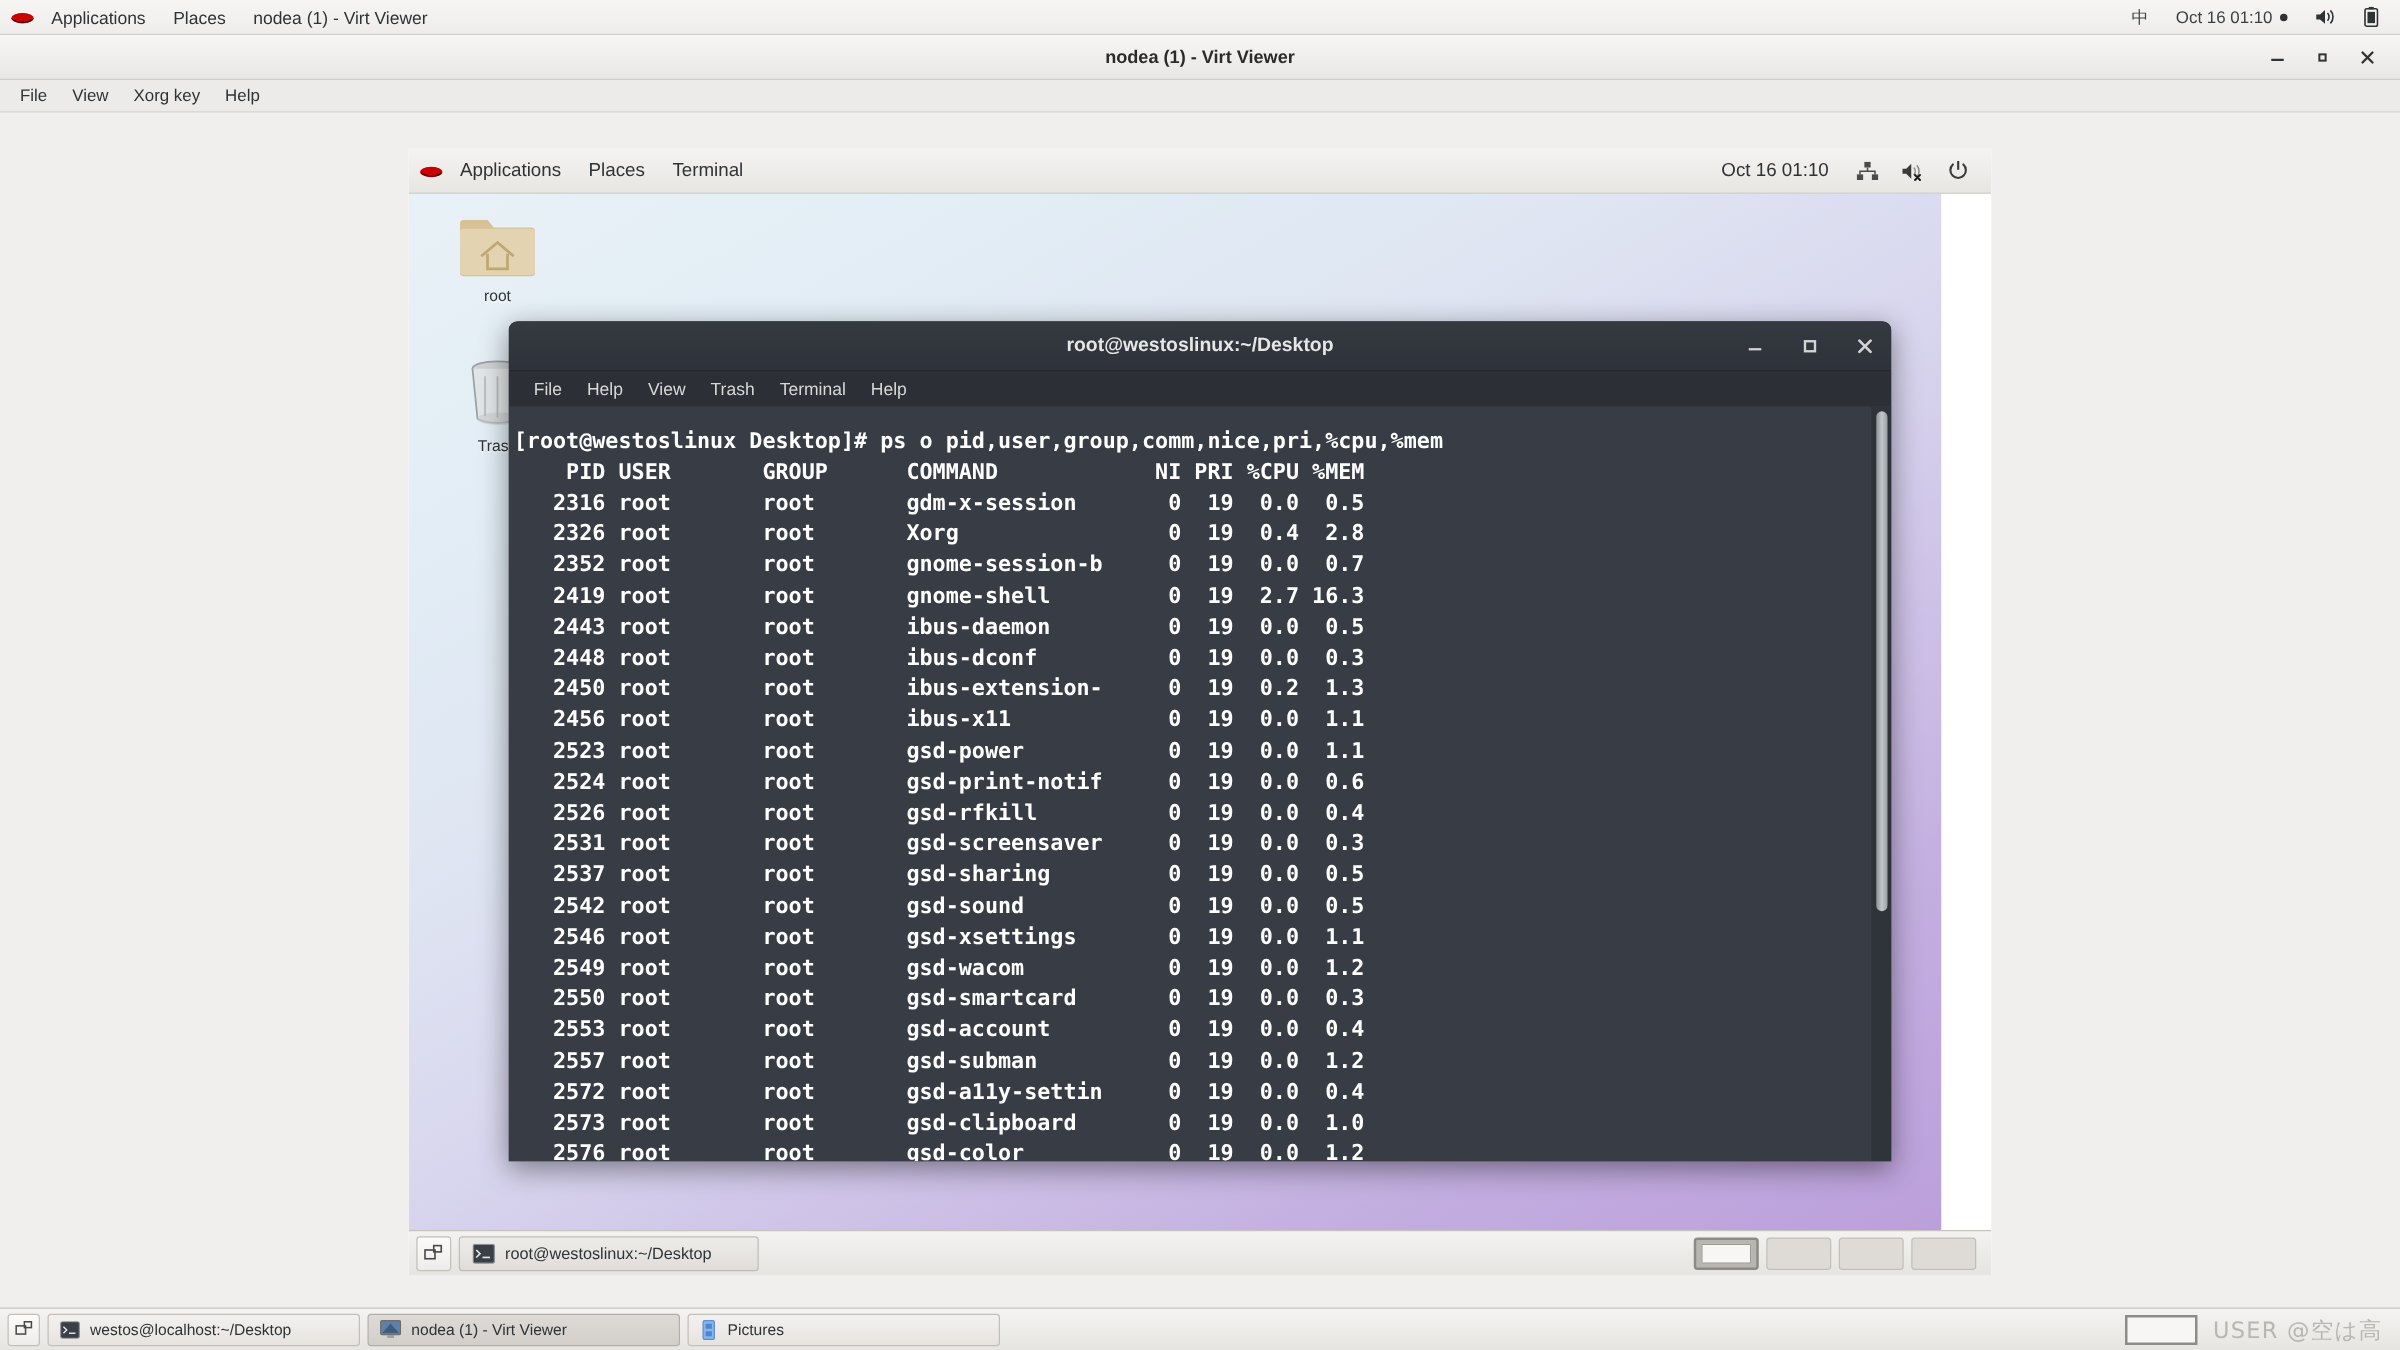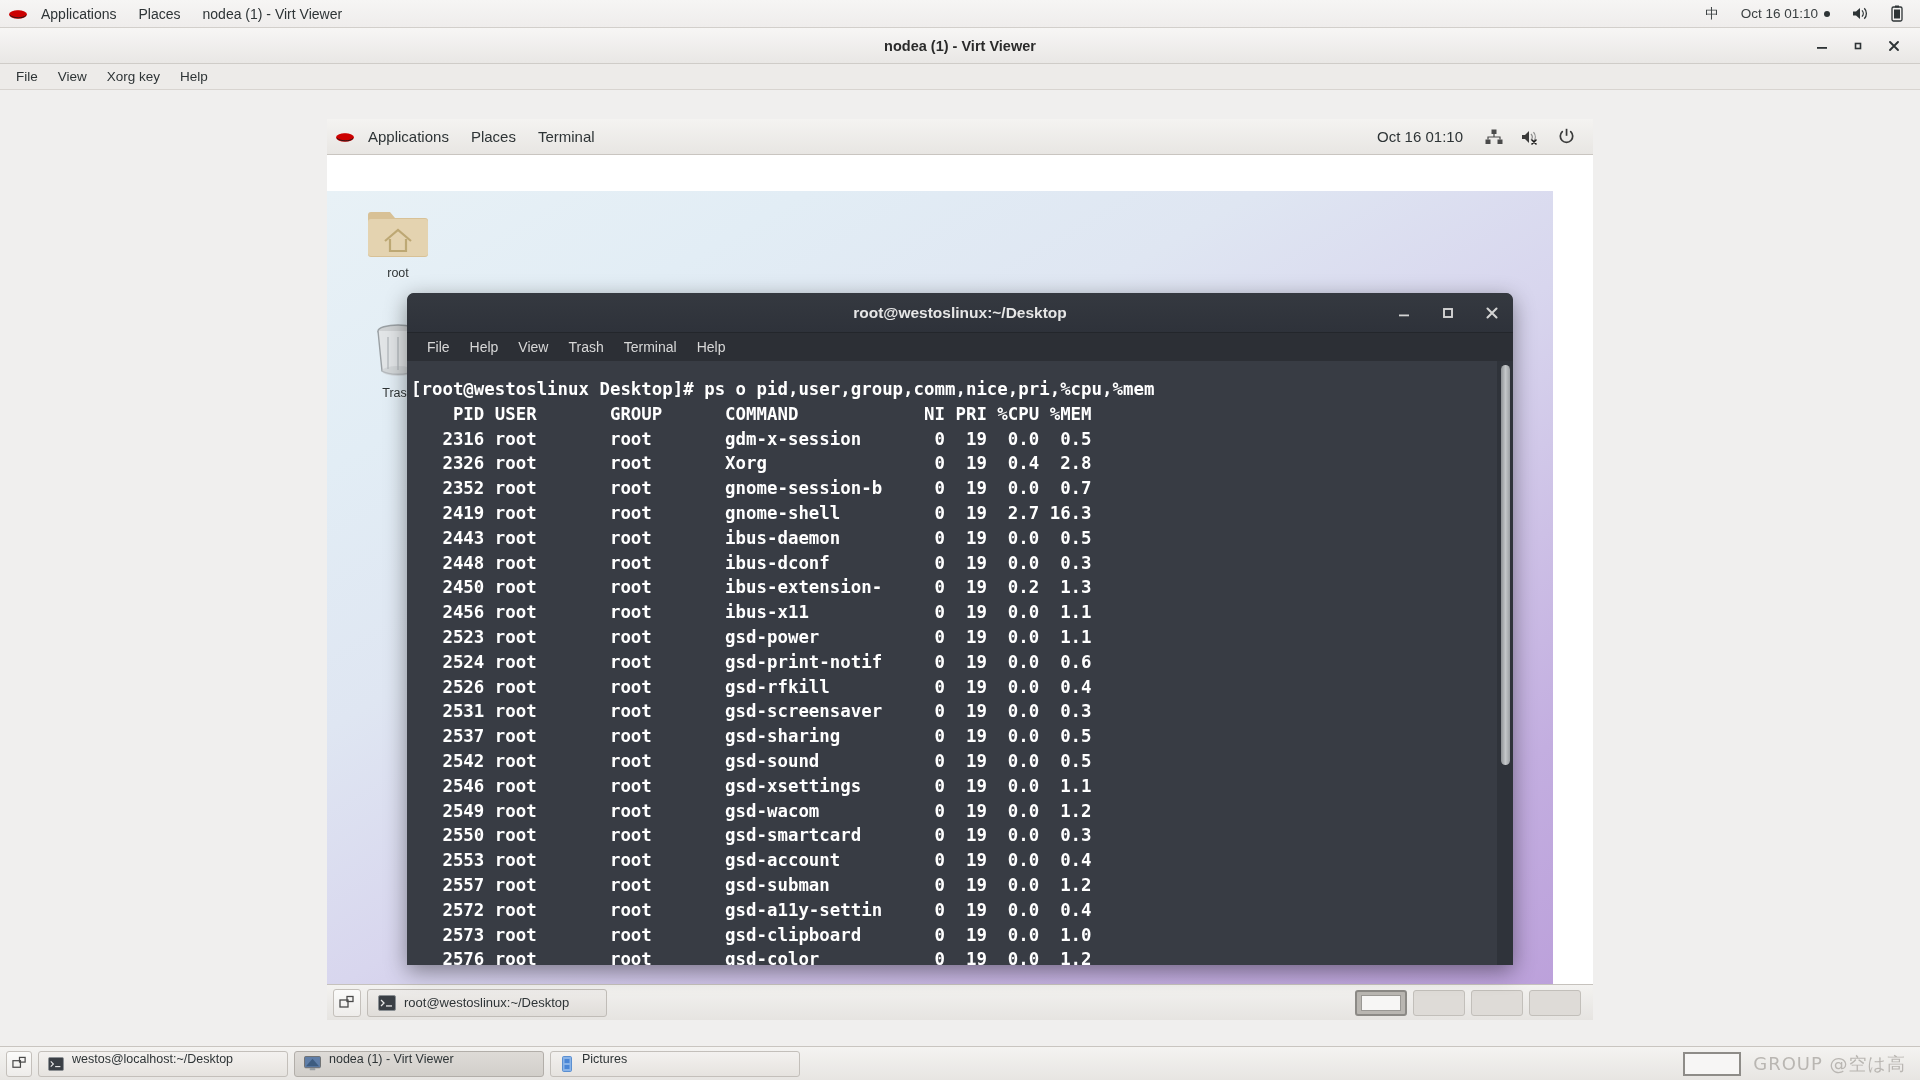--- a/index.html
+++ b/index.html
@@ -100,21 +100,20 @@
   #vm-panel-right .vpi { padding: 0 8px; height:36px; display:flex; align-items:center; }
   #vm-clock { font-size: 15px; color:#2e3436; padding: 0 12px; }
 
   #vm-desktop {
     position: absolute; top: 36px; left: 0;
     width: 1226px; height: 829px;
     background: linear-gradient(150deg,
         #e8f1f6 0%, #e2edf5 18%, #dfe6f2 35%,
         #d8d6ee 52%, #cdc0e6 68%, #c3aee0 82%, #bb9fda 100%);
     overflow: hidden;
-    margin-top: 36px;
   }
   
   #desk-watermark {
     position:absolute; left: 430px; top: 250px;
     width: 300px; height: 330px;
     opacity: 0.30;
   }
   #desk-watermark-text {
     position:absolute; left: 680px; top: 380px;
     font-size: 62px; color: rgba(60,50,40,0.25);
@@ -242,21 +241,21 @@
   
   #host-taskbar {
     position: absolute; bottom: 0; left: 0;
     width: 1920px; height: 34px;
     background: linear-gradient(to bottom,#f4f3f1 0%,#e7e5e2 100%);
     border-top: 1px solid #c9c5c0;
     display: flex; align-items: center;
     padding: 0 6px; z-index: 40;
   }
   .host-task-btn {
-    height: 26px; display:flex; 
+    height: 26px; display:flex; align-items:center;
     padding: 0 9px; gap: 8px; margin-right: 6px;
     background: linear-gradient(to bottom,#f3f1ef,#e6e3df);
     border: 1px solid #c3bfba; border-radius: 3px;
     font-size: 12.5px; color: #2e3436;
     width: 250px; white-space: nowrap; overflow: hidden;
   }
   .host-task-btn.active {
     background: linear-gradient(to bottom,#dedbd7,#d2cfca);
     border-color: #b2aea9;
   }
@@ -586,15 +585,15 @@
         <rect x="2.5" y="0.5" width="9" height="15" rx="1.2" fill="#8ab4e8" stroke="#5b8fd0"></rect>
         <rect x="4.5" y="3" width="5" height="4" fill="#4a86d6"></rect>
         <rect x="4.5" y="9" width="5" height="4" fill="#4a86d6"></rect>
       </svg>
     </span>
     <span>Pictures</span>
   </div>
 
   <div id="host-right-zone">
     <div id="host-ws"></div>
-    <div id="csdn-watermark">GROUP @空は高</div>
+    <div id="csdn-watermark">USER @空は高</div>
   </div>
 </div>
 
 </body></html>

